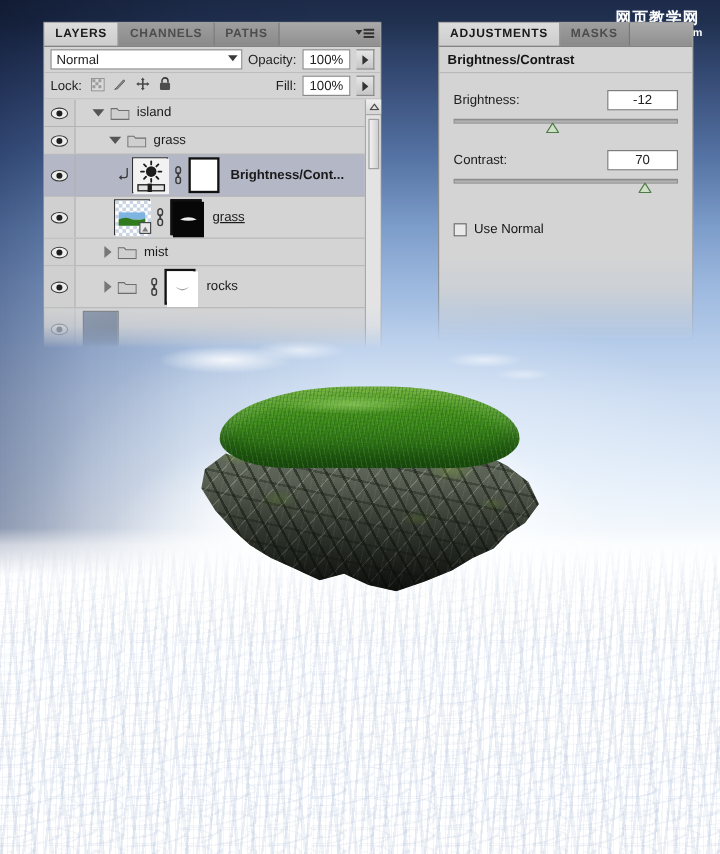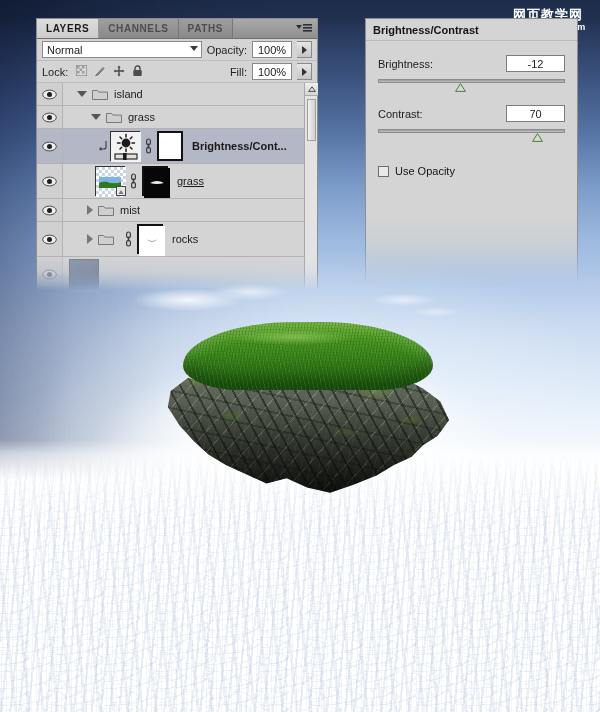--- a/index.html
+++ b/index.html
@@ -644,20 +644,24 @@
         <svg width="8" height="6" viewBox="0 0 8 6">
             <polygon points="4,0.8 7.4,5.4 0.6,5.4" fill="none" stroke="#4a4a4a" stroke-width="1"></polygon>
           </svg>
       </div>
       <div class="scroll-thumb"></div>
     </div>
   </div>
 
   <div class="ps-panel" id="adj-panel">
 
+    <div class="tabstrip">
+      <div class="ps-tab active">ADJUSTMENTS</div>
+      <div class="ps-tab">MASKS</div>
+    </div>
 
     <div class="adj-title">Brightness/Contrast</div>
 
     <div class="adj-body">
 
       <div class="adj-field-row">
         <span class="lbl">Brightness:</span>
         <span class="adj-val">-12</span>
       </div>
       <div class="slider-wrap">
@@ -677,18 +681,18 @@
         <div class="slider-track"></div>
         <span class="slider-knob" id="knob-contrast" style="left: calc(85% - 5px);">
           <svg width="11" height="9" viewBox="0 0 11 9">
             <polygon points="5.5,0.6 10.4,8.4 0.6,8.4" fill="#cfe0c8" stroke="#4f7a45" stroke-width="1"></polygon>
           </svg>
         </span>
       </div>
 
       <div class="legacy-row">
         <span class="chk"></span>
-        <span class="legacy-lbl">Use Opacity</span>
+        <span class="legacy-lbl">Use Normal</span>
       </div>
     </div>
   </div>
 
 </div>
 
 </body></html>

